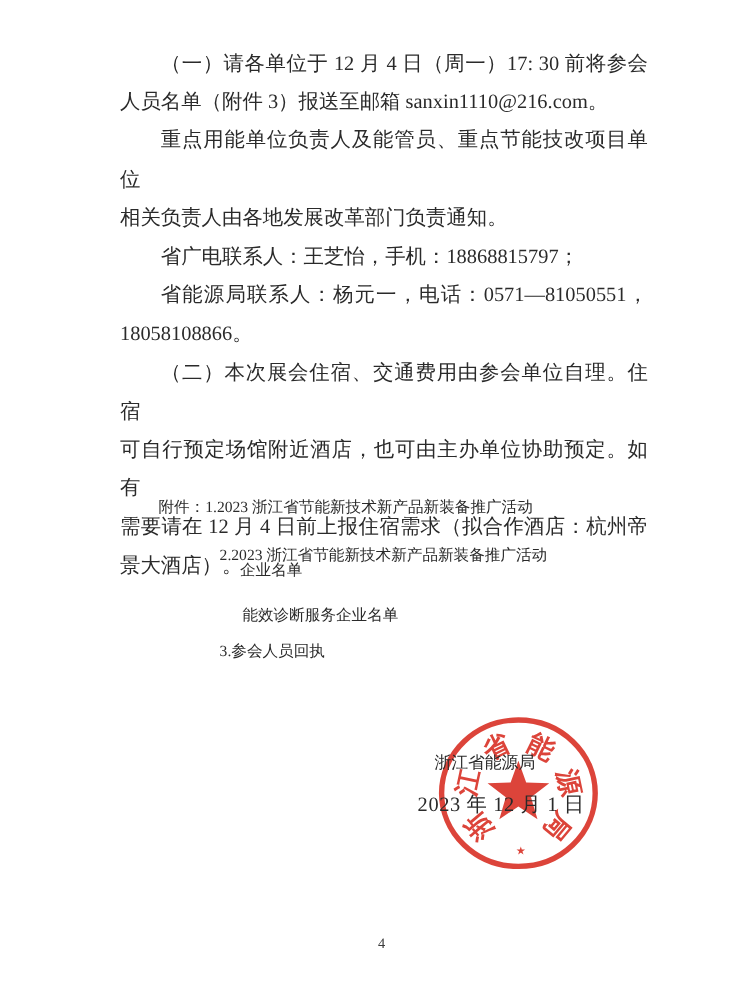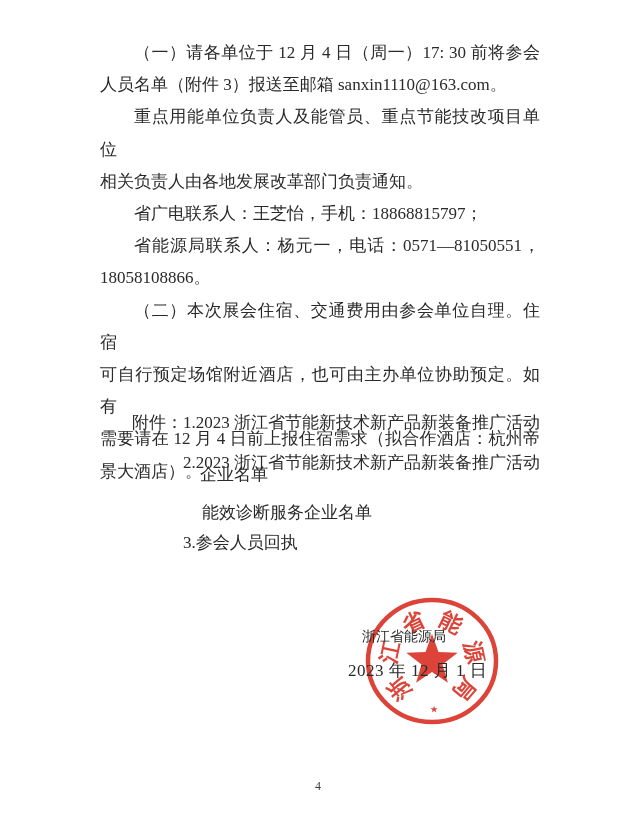--- a/index.html
+++ b/index.html
@@ -23,21 +23,21 @@
   }
   .ln.ind{text-indent:34px;}
   .ln.jf{
     white-space:normal;
     text-align:justify;
     text-align-last:justify;
   }
   
   .att-line{
     position:absolute;
-    font-size:17px;
+    font-size:13px;
     line-height:30px;
     white-space:nowrap;
   }
   .att-l1{left:132px;top:408px;}
   .att-l2{left:200px;top:440px;margin-top:20px;}
   .att-l3{left:183px;top:448px;}
   .att-l4{left:202px;top:498px;}
   .att-l5{left:183px;top:528px;}
   
   .sig-agency{
@@ -70,21 +70,21 @@
     font-size:12px;color:#3c3c3c;
   }
 </style>
 </head>
 <body>
 
 <div class="page">
 
   <div class="body-block">
     <div class="ln ind jf">（一）请各单位于 12 月 4 日（周一）17: 30 前将参会</div>
-    <div class="ln">人员名单（附件 3）报送至邮箱 sanxin1110@163.com。</div>
+    <div class="ln">人员名单（附件 3）报送至邮箱 sanxin1110@216.com。</div>
     <div class="ln ind jf">重点用能单位负责人及能管员、重点节能技改项目单位</div>
     <div class="ln">相关负责人由各地发展改革部门负责通知。</div>
     <div class="ln ind">省广电联系人：王芝怡，手机：18868815797；</div>
     <div class="ln ind jf">省能源局联系人：杨元一，电话：0571—81050551，</div>
     <div class="ln">18058108866。</div>
     <div class="ln ind jf">（二）本次展会住宿、交通费用由参会单位自理。住宿</div>
     <div class="ln jf">可自行预定场馆附近酒店，也可由主办单位协助预定。如有</div>
     <div class="ln jf">需要请在 12 月 4 日前上报住宿需求（拟合作酒店：杭州帝</div>
     <div class="ln">景大酒店）。</div>
   </div>

